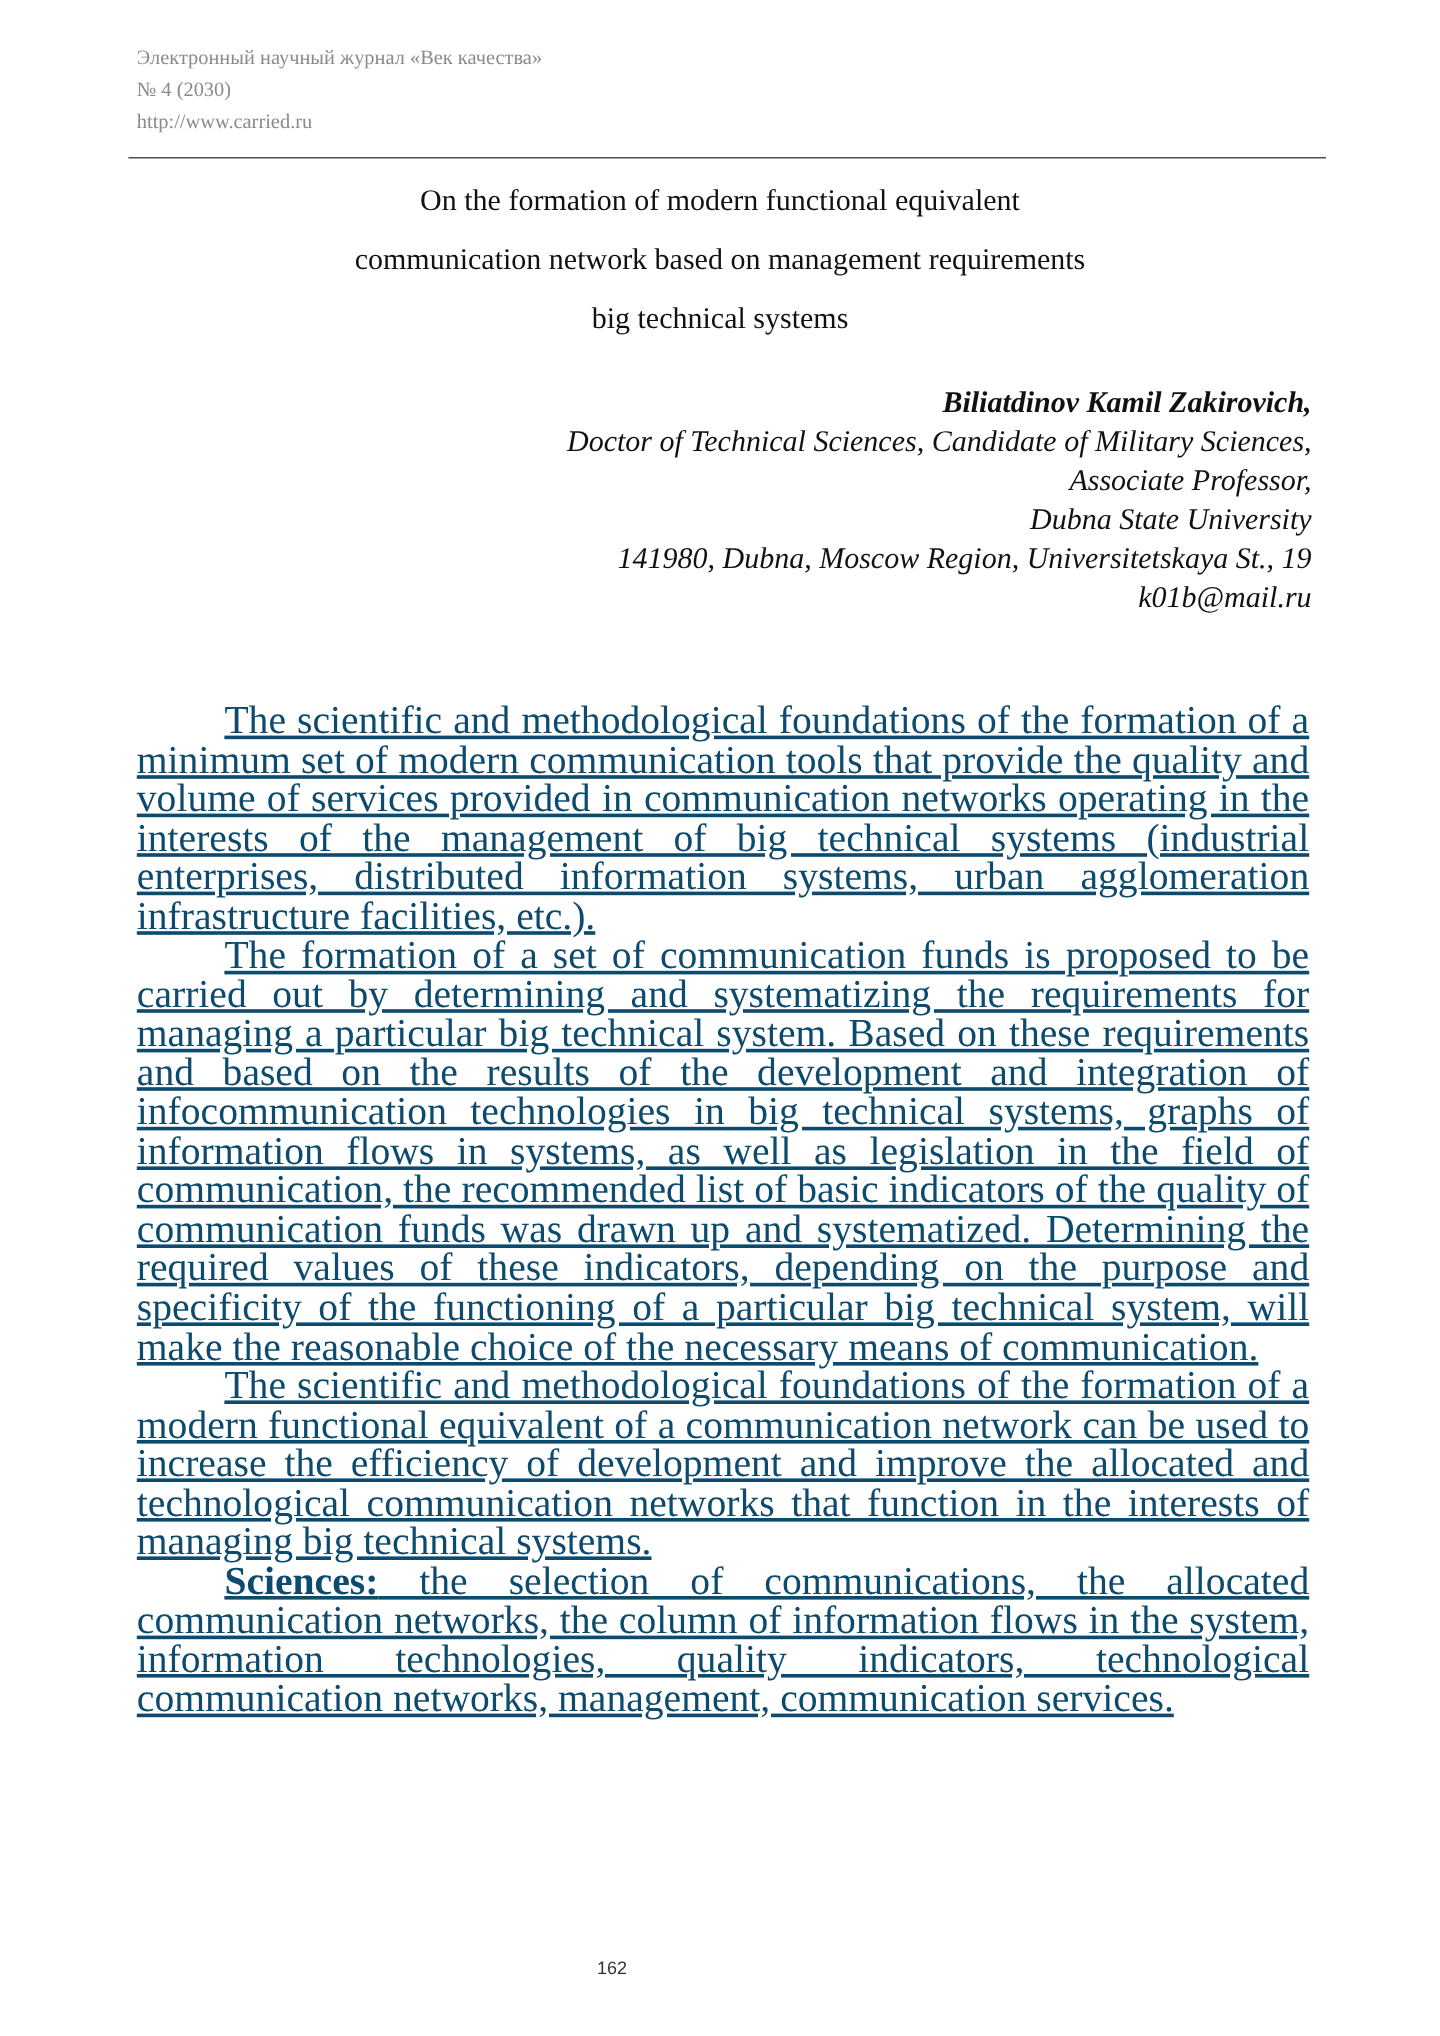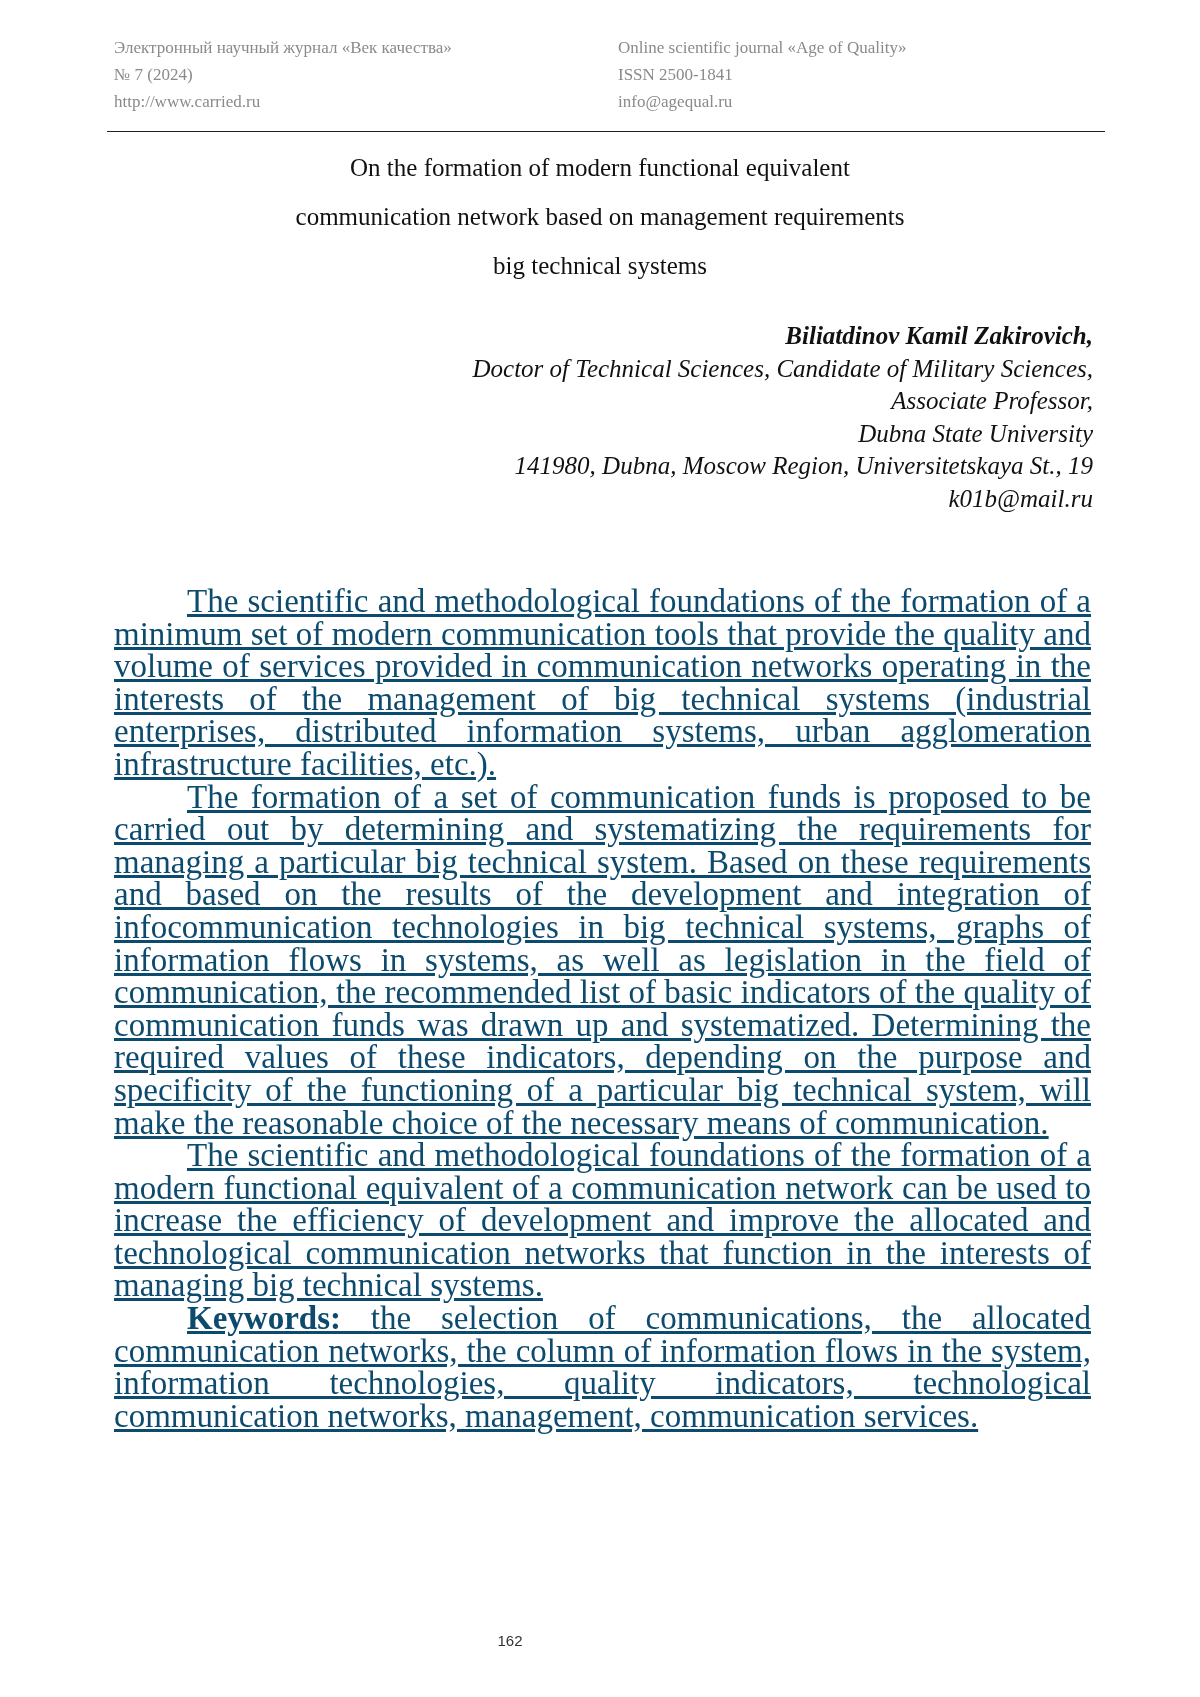--- a/index.html
+++ b/index.html
@@ -16,27 +16,22 @@
   .abstract p { margin: 0; text-indent: 73px; }
   .abstract .kw-label { font-weight: bold; }
   .page-number { position: absolute; top: 1632px; left: 0; width: 1020px; text-align: center; font-family: "Liberation Sans", sans-serif; font-size: 15px; color: #333; }
 </style>
 </head>
 <body>
 
 <div class="header">
   <div class="col-left">
     <div>Электронный научный журнал «Век качества»</div>
-    <div>№ 7 (2024)</div>
+    <div>№ 4 (2030)</div>
     <div>http://www.carried.ru</div>
-  </div>
-  <div class="col-right">
-    <div>Online scientific journal «Age of Quality»</div>
-    <div>ISSN 2500-1841</div>
-    <div>info@agequal.ru</div>
   </div>
 </div>
 <div class="header-rule"></div>
 
 <div class="title">
   <div>On the formation of modern functional equivalent</div>
   <div>communication network based on management requirements</div>
   <div>big technical systems</div>
 </div>
 
@@ -46,16 +41,16 @@
   <div>Associate Professor,</div>
   <div>Dubna State University</div>
   <div>141980, Dubna, Moscow Region, Universitetskaya St., 19</div>
   <div>k01b@mail.ru</div>
 </div>
 
 <div class="abstract">
   <p>The scientific and methodological foundations of the formation of a minimum set of modern communication tools that provide the quality and volume of services provided in communication networks operating in the interests of the management of big technical systems (industrial enterprises, distributed information systems, urban agglomeration infrastructure facilities, etc.).</p>
   <p>The formation of a set of communication funds is proposed to be carried out by determining and systematizing the requirements for managing a particular big technical system. Based on these requirements and based on the results of the development and integration of infocommunication technologies in big technical systems, graphs of information flows in systems, as well as legislation in the field of communication, the recommended list of basic indicators of the quality of communication funds was drawn up and systematized. Determining the required values of these indicators, depending on the purpose and specificity of the functioning of a particular big technical system, will make the reasonable choice of the necessary means of communication.</p>
   <p>The scientific and methodological foundations of the formation of a modern functional equivalent of a communication network can be used to increase the efficiency of development and improve the allocated and technological communication networks that function in the interests of managing big technical systems.</p>
-  <p><span class="kw-label">Keywords:</span><span> the selection of communications, the allocated communication networks, the column of information flows in the system, information technologies, quality indicators, technological communication networks, management, communication services.</span></p>
+  <p><span class="kw-label">Sciences:</span><span> the selection of communications, the allocated communication networks, the column of information flows in the system, information technologies, quality indicators, technological communication networks, management, communication services.</span></p>
 </div>
 
 <div class="page-number">162</div>
 
 </body></html>

